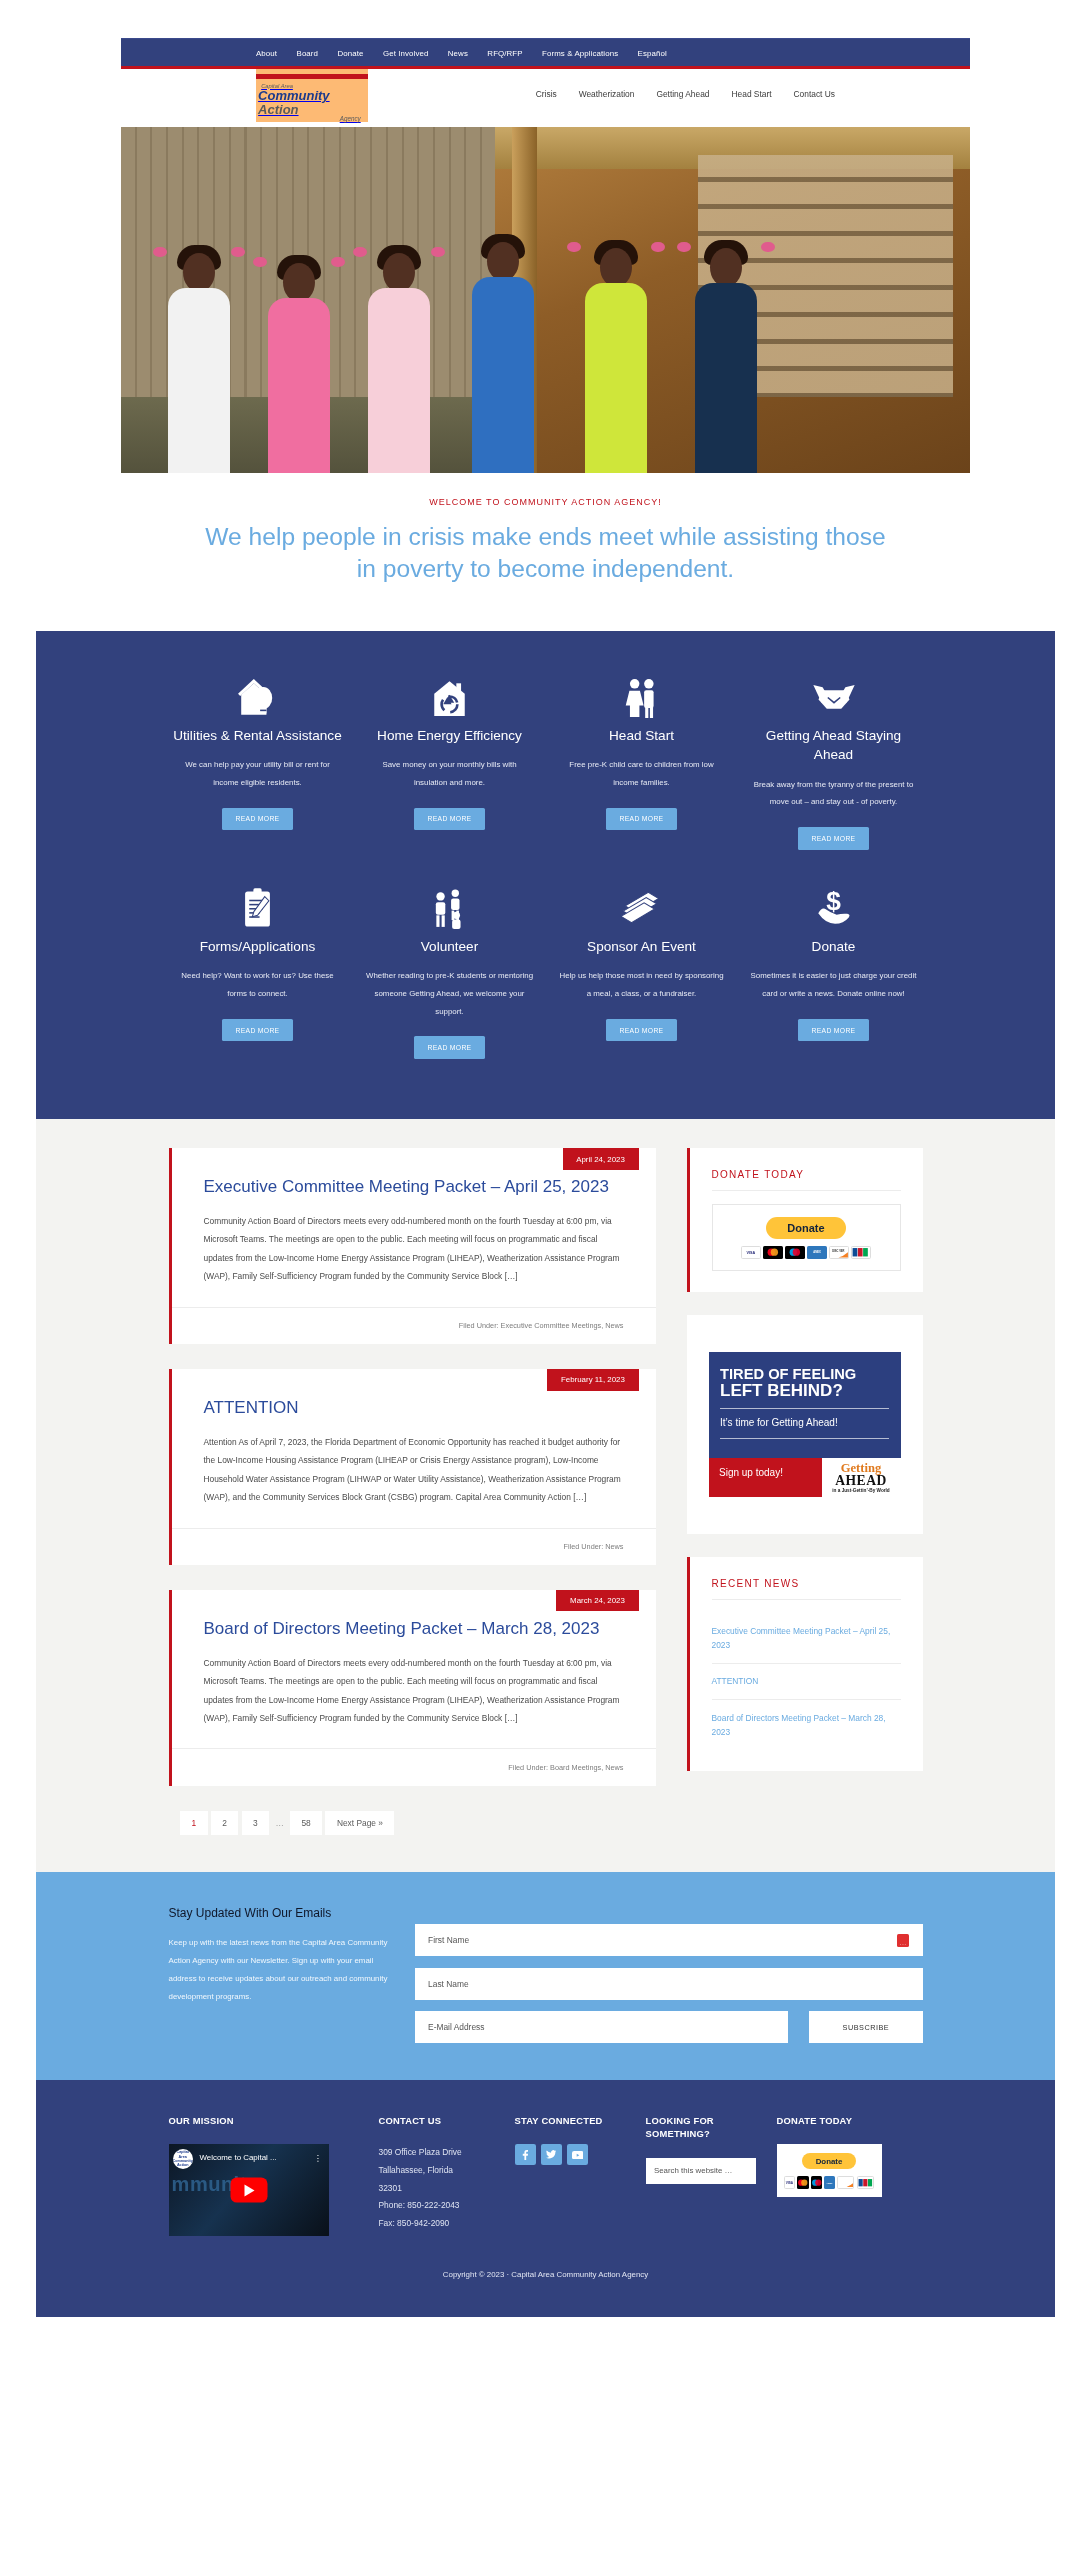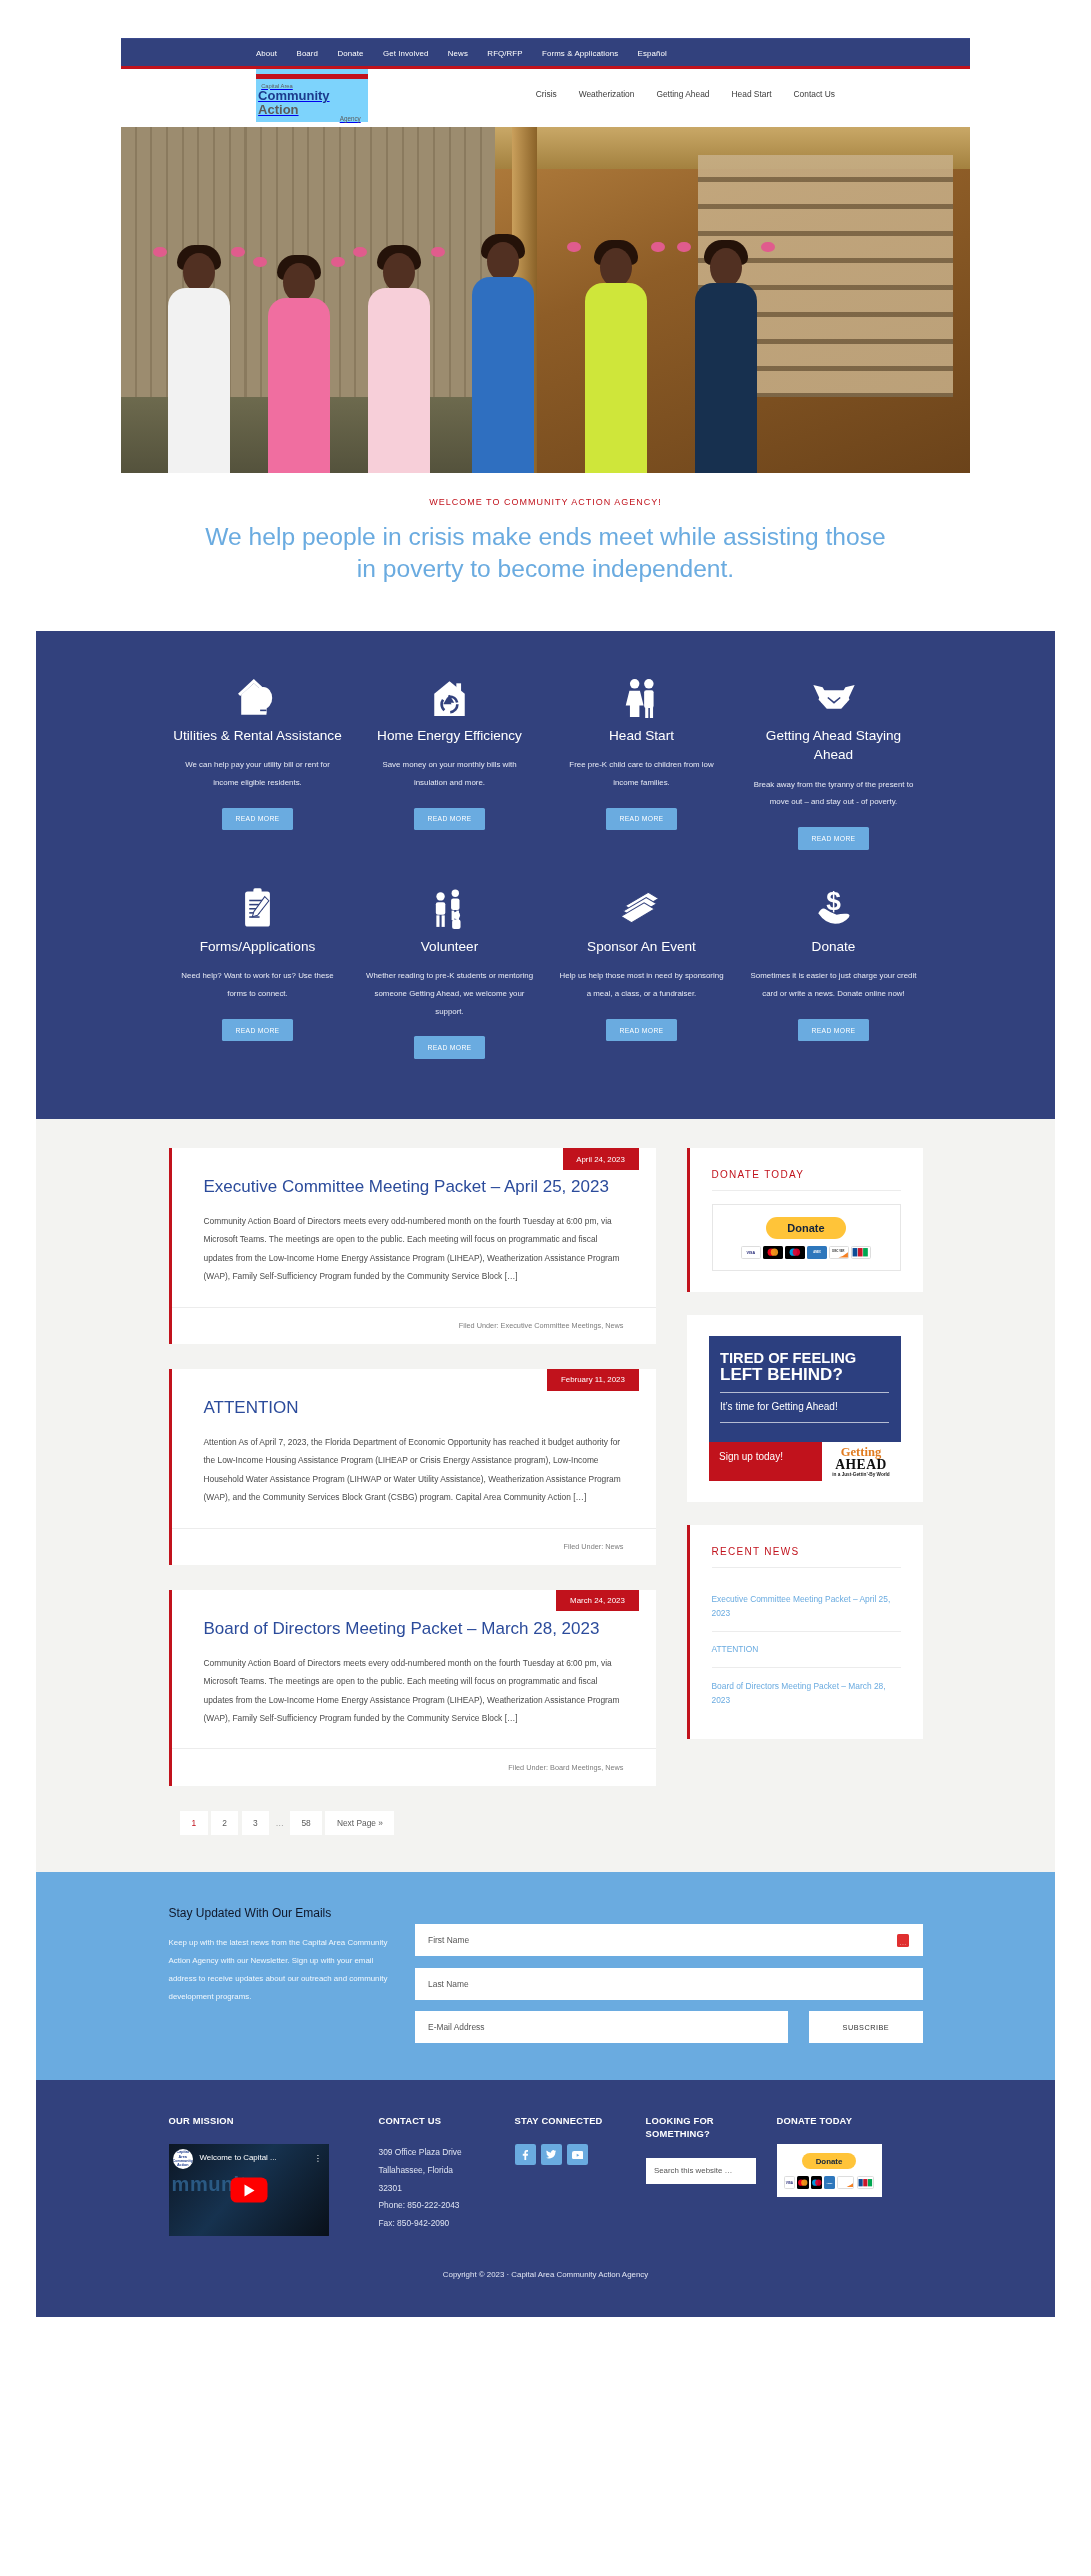--- a/index.html
+++ b/index.html
@@ -30,22 +30,23 @@
   }
 
   
   .header {
     width: 849px; margin: 0 auto;
     height: 58px; position: relative;
     display: flex; align-items: flex-start;
   }
   .logo-box {
     position: absolute; left: 135px; top: 0;
-    width: 112px; background: #7dd3fc; z-index: 20;
+    width: 112px; background: #fdba74; z-index: 20;
     padding-top: 5.2px;
+    font-style: italic;
   }
   .logo-rule { height: 4.7px; background: #c1121c; width: 100%; margin-bottom: 4.7px; }
   .logo-sm { font-size: 5.8px; color: #5b5b5b; line-height: 1; margin-left: 5.2px;}
   .logo-lg { font-size: 13px; line-height: 1.02; font-weight: bold; margin-left: 2.1px; }
   .logo-lg .blue { color: #1b3a8c; }
   .logo-lg .gray { color: #5b5b5b; }
   .logo-ag { font-size: 6.3px; color: #5b5b5b; text-align: right; margin-top: -1px; padding-right: 7.3px;}
   .mainnav { margin-left: auto; padding-top: 20px; padding-right: 135px; }
   .mainnav ul { list-style: none; display: flex; }
   .mainnav li { margin-left: 22px; }
@@ -154,21 +155,21 @@
   .paypal-box { border: 0.5px solid #e6e6e6; padding: 11.5px 9.4px; text-align: center; }
   .donate-btn {
     display: inline-block; background: #ffc439; color: #13233c;
     border-radius: 21px; padding: 5.2px 21px; font-size: 11px;
     font-weight: bold; border: none; cursor: pointer;
     font-family: "Liberation Sans", sans-serif;
   }
   .cards { display: flex; justify-content: center; gap: 2.1px; margin-top: 7.3px; }
   .card-chip { width: 20px; height: 12.6px; border-radius: 1.6px; font-size: 3.7px;
     display:flex; align-items:center; justify-content:center; font-weight:bold; }
-  .widget-plain { background:#fff; padding: 21px 22px; margin-bottom:23px; }
+  .widget-plain { background:#fff; padding: 37px 22px; margin-bottom:23px; }
   .ga-banner { background: #2c3f7f; padding: 13.6px 11.5px 0; position: relative; }
   .ga-l1 { color:#fff; font-size: 14.7px; font-weight: bold; line-height: 1.1; }
   .ga-l2 { color:#fff; font-size: 17px; font-weight: bold; line-height: 1.1; margin-bottom: 7.3px; }
   .ga-rule { height:1px; background: rgba(255,255,255,.65); margin: 5.2px 0; }
   .ga-l3 { color:#fff; font-size: 10px; padding: 2.1px 0 5.2px; }
   .ga-foot { display: flex; align-items: stretch; margin: 0 -11.5px; }
   .ga-sign { background:#c1121c; color:#fff; font-size: 10px; padding: 9.4px 10.5px; flex:1; }
   .ga-logo { background:#fff; padding: 4.2px 7.3px; text-align:center; min-width:79px; }
   .ga-logo .g1 { color:#e07b20; font-family: "Liberation Serif", serif; font-size: 12.6px; font-weight:bold; line-height:1; }
   .ga-logo .g2 { color:#111; font-family: "Liberation Serif", serif; font-size: 13.6px; font-weight:bold; letter-spacing:0.5px; line-height:1; }

